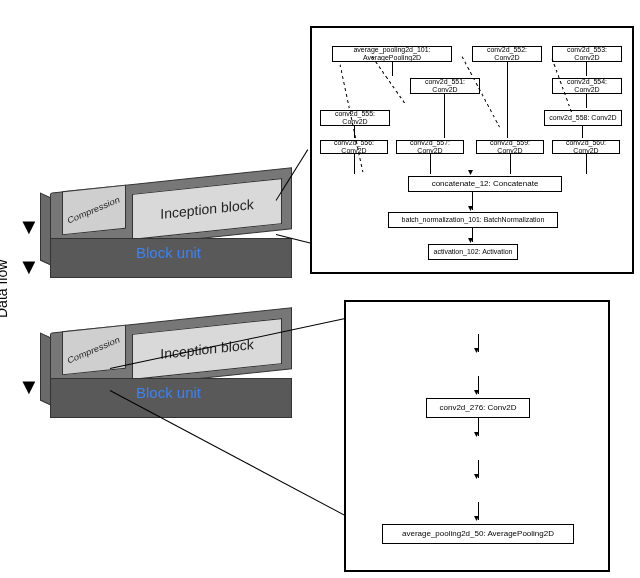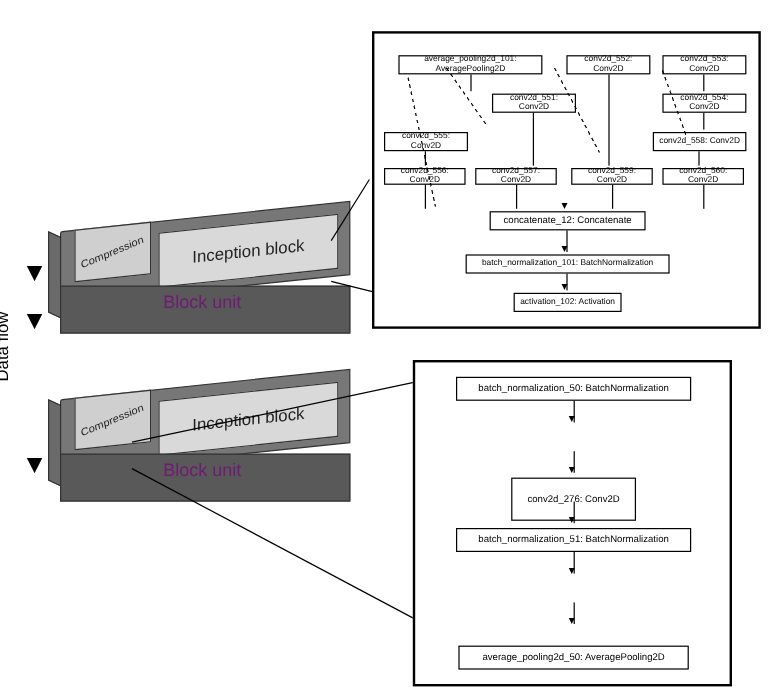--- a/index.html
+++ b/index.html
@@ -5,21 +5,21 @@
   html,body{margin:0;padding:0;width:640px;height:578px;background:#fff;font-family:Arial,Helvetica,sans-serif;color:#000;overflow:hidden}
   .stage{position:relative;width:640px;height:578px}
   
   .unit{position:absolute;perspective:none}
   .unit .top{position:absolute;background:#777;border:1px solid #333;transform:skewY(-6deg);border-top-left-radius:2px}
   .unit .front{position:absolute;background:#595959;border:1px solid #333}
   .unit .side{position:absolute;background:#6a6a6a;border:1px solid #333;transform:skewY(25deg)}
   .unit .slot{position:absolute;border:1px solid #333;transform:skewY(-6deg);font-size:12px;display:flex;align-items:center;justify-content:center;color:#222}
   .slot.small{background:#cfcfcf}
   .slot.big{background:#d9d9d9}
-  .front-label{position:absolute;color:#701a75;font-size:15px;transform:none}
+  .front-label{position:absolute;color:#3b82f6;font-size:15px;transform:none}
   
   .dflow{position:absolute;left:6px;width:24px;text-align:center}
   .dflow .arrow{font-size:22px;line-height:18px;color:#000;font-weight:bold}
   .dflow .lab{position:absolute;left:-4px;top:50%;transform:rotate(-90deg) translate(0,-50%);transform-origin:left top;font-size:14px;white-space:nowrap}
   
   .panel{position:absolute;border:2px solid #000;background:#fff}
   .node{position:absolute;border:1px solid #000;background:#fff;font-size:8px;line-height:1.1;display:flex;align-items:center;justify-content:center;text-align:center;padding:1px 2px;box-sizing:border-box}
   .node.sm{font-size:7px}
   
   .ln{position:absolute;background:#000}
@@ -81,21 +81,21 @@
   <div class="node sm" style="left:240px;top:50px;width:70px;height:16px">conv2d_554: Conv2D</div>
 
   <div class="node sm" style="left:8px;top:82px;width:70px;height:16px">conv2d_555: Conv2D</div>
   <div class="node sm" style="left:232px;top:82px;width:78px;height:16px">conv2d_558: Conv2D</div>
 
   <div class="node sm" style="left:8px;top:112px;width:68px;height:14px">conv2d_556: Conv2D</div>
   <div class="node sm" style="left:84px;top:112px;width:68px;height:14px">conv2d_557: Conv2D</div>
   <div class="node sm" style="left:164px;top:112px;width:68px;height:14px">conv2d_559: Conv2D</div>
   <div class="node sm" style="left:240px;top:112px;width:68px;height:14px">conv2d_560: Conv2D</div>
 
-  <div class="node" style="left:96px;top:148px;width:130px;height:16px">concatenate_12: Concatenate</div>
+  <div class="node" style="left:96px;top:148px;width:154px;height:16px">concatenate_12: Concatenate</div>
   <div class="node sm" style="left:76px;top:184px;width:170px;height:16px">batch_normalization_101: BatchNormalization</div>
   <div class="node sm" style="left:116px;top:216px;width:90px;height:16px">activation_102: Activation</div>
 
   <div class="ln lnv" style="left:80px;top:34px;height:14px"></div>
   <div class="ln lnv" style="left:132px;top:66px;height:44px"></div>
   <div class="ln lnv" style="left:195px;top:34px;height:76px"></div>
   <div class="ln lnv" style="left:274px;top:34px;height:14px"></div>
   <div class="ln lnv" style="left:274px;top:66px;height:14px"></div>
   <div class="ln lnv" style="left:270px;top:98px;height:12px"></div>
   <div class="ln lnv" style="left:42px;top:98px;height:12px"></div>
@@ -109,29 +109,27 @@
   <div class="ah" style="left:156px;top:176px">▾</div>
   <div class="ah" style="left:156px;top:208px">▾</div>
 
   <div class="lead" style="left:60px;top:28px;width:60px;height:1px;transform:rotate(55deg);background:repeating-linear-gradient(90deg,#000 0 3px,transparent 3px 6px)"></div>
   <div class="lead" style="left:150px;top:28px;width:80px;height:1px;transform:rotate(62deg);background:repeating-linear-gradient(90deg,#000 0 3px,transparent 3px 6px)"></div>
   <div class="lead" style="left:240px;top:30px;width:60px;height:1px;transform:rotate(70deg);background:repeating-linear-gradient(90deg,#000 0 3px,transparent 3px 6px)"></div>
   <div class="lead" style="left:28px;top:36px;width:110px;height:1px;transform:rotate(78deg);background:repeating-linear-gradient(90deg,#000 0 3px,transparent 3px 6px)"></div>
 </div>
 
 <div class="panel" style="left:344px;top:300px;width:262px;height:268px">
-  <div class="node" style="left:34px;top:12px;width:196px;height:20px">batch_normalization_50: BatchNormalization</div>
   <div class="ln lnv" style="left:132px;top:32px;height:18px"></div>
   <div class="ah" style="left:128px;top:44px">▾</div>
   <div class="ln lnv" style="left:132px;top:74px;height:18px"></div>
   <div class="ah" style="left:128px;top:86px">▾</div>
-  <div class="node" style="left:80px;top:96px;width:104px;height:36px">conv2d_276: Conv2D</div>
+  <div class="node" style="left:80px;top:96px;width:104px;height:20px">conv2d_276: Conv2D</div>
   <div class="ln lnv" style="left:132px;top:116px;height:18px"></div>
   <div class="ah" style="left:128px;top:128px">▾</div>
-  <div class="node" style="left:34px;top:138px;width:196px;height:20px">batch_normalization_51: BatchNormalization</div>
   <div class="ln lnv" style="left:132px;top:158px;height:18px"></div>
   <div class="ah" style="left:128px;top:170px">▾</div>
   <div class="ln lnv" style="left:132px;top:200px;height:18px"></div>
   <div class="ah" style="left:128px;top:212px">▾</div>
-  <div class="node" style="left:36px;top:236px;width:192px;height:20px">average_pooling2d_50: AveragePooling2D</div>
+  <div class="node" style="left:36px;top:222px;width:192px;height:20px">average_pooling2d_50: AveragePooling2D</div>
 </div>
 
 </div>
 
 </body></html>

